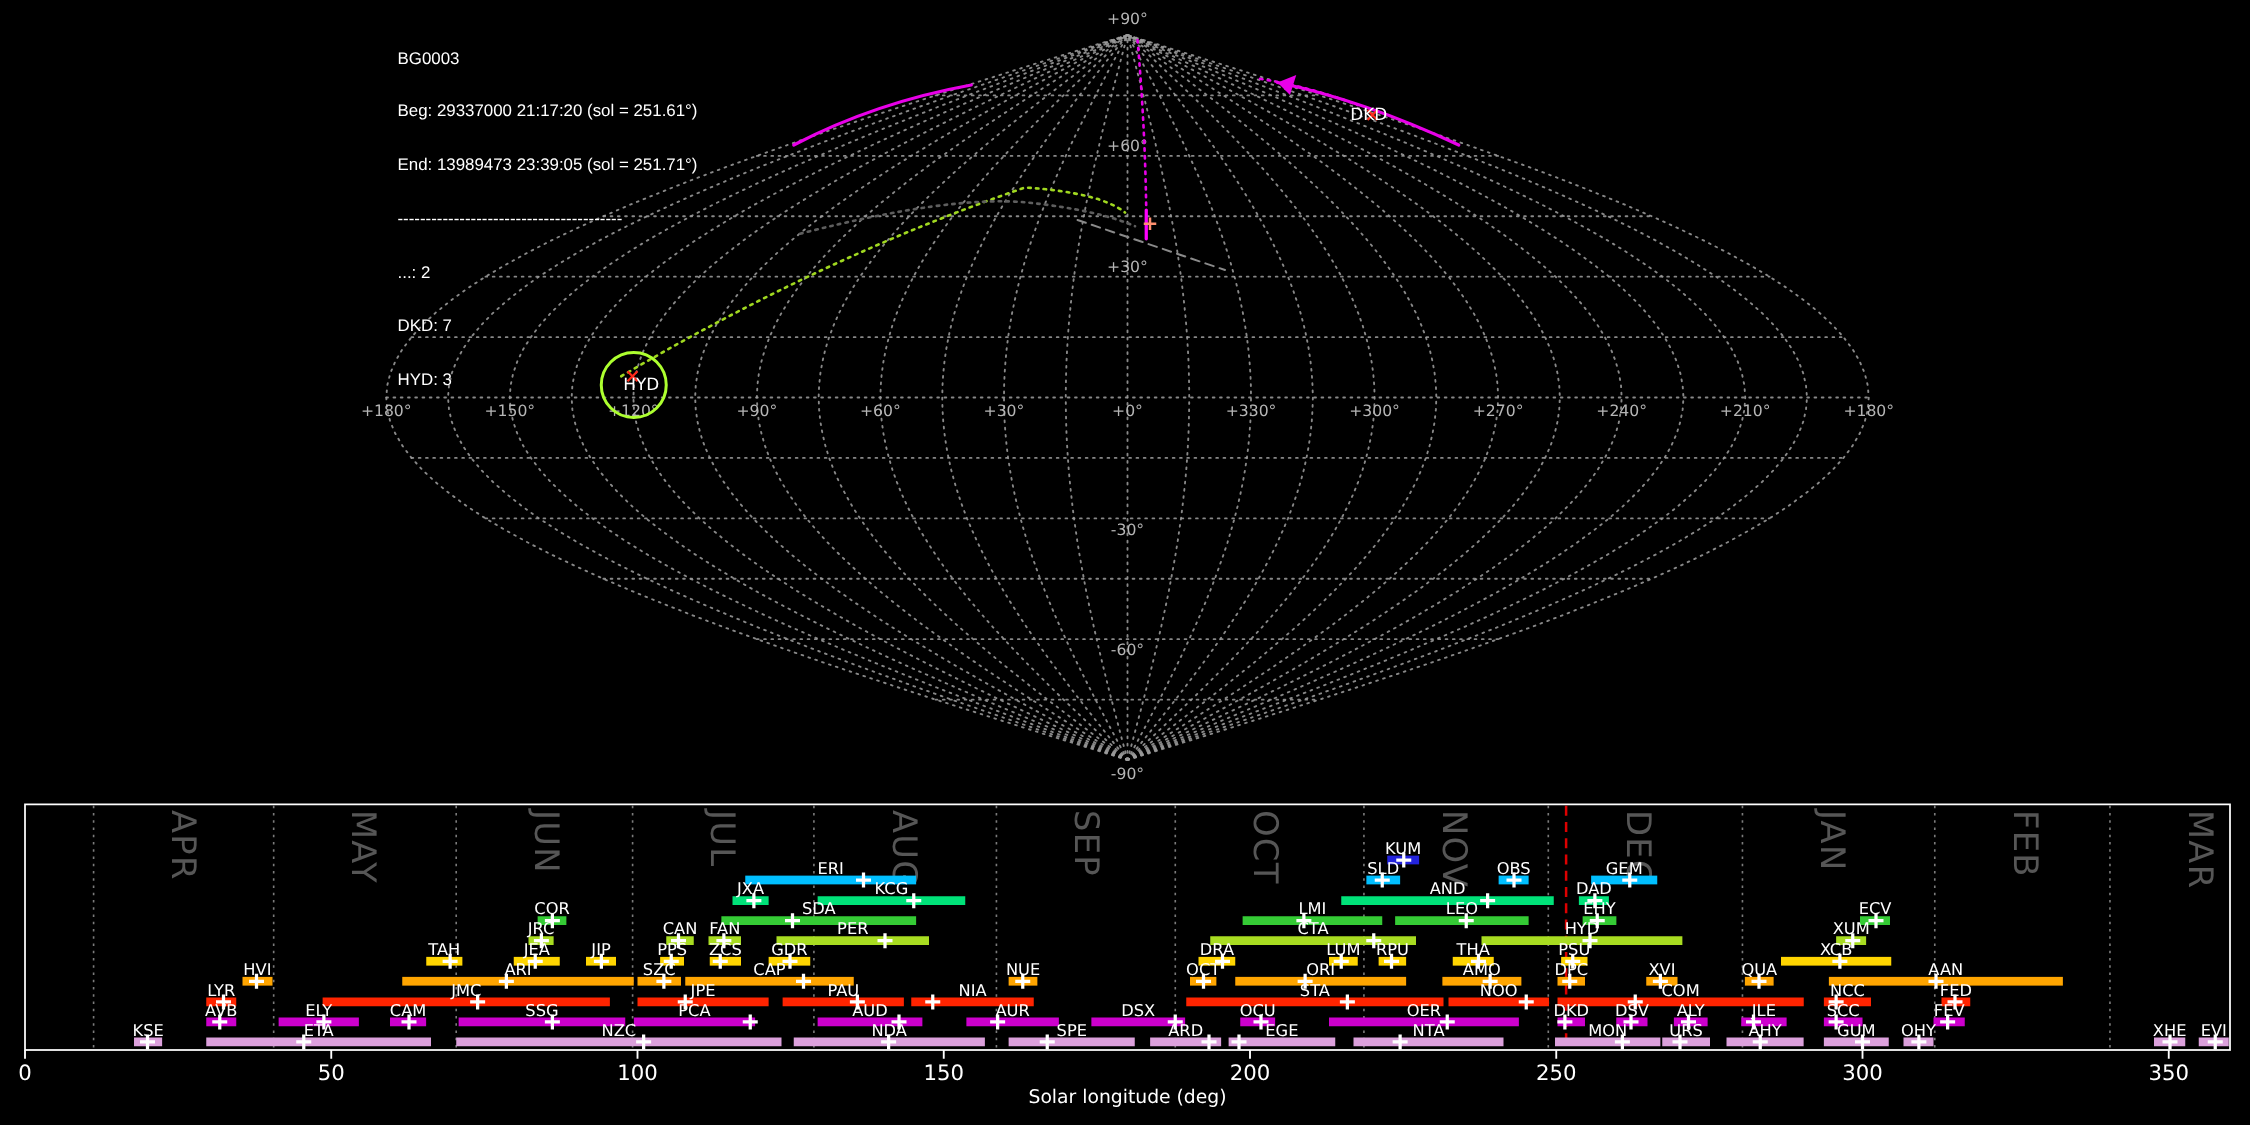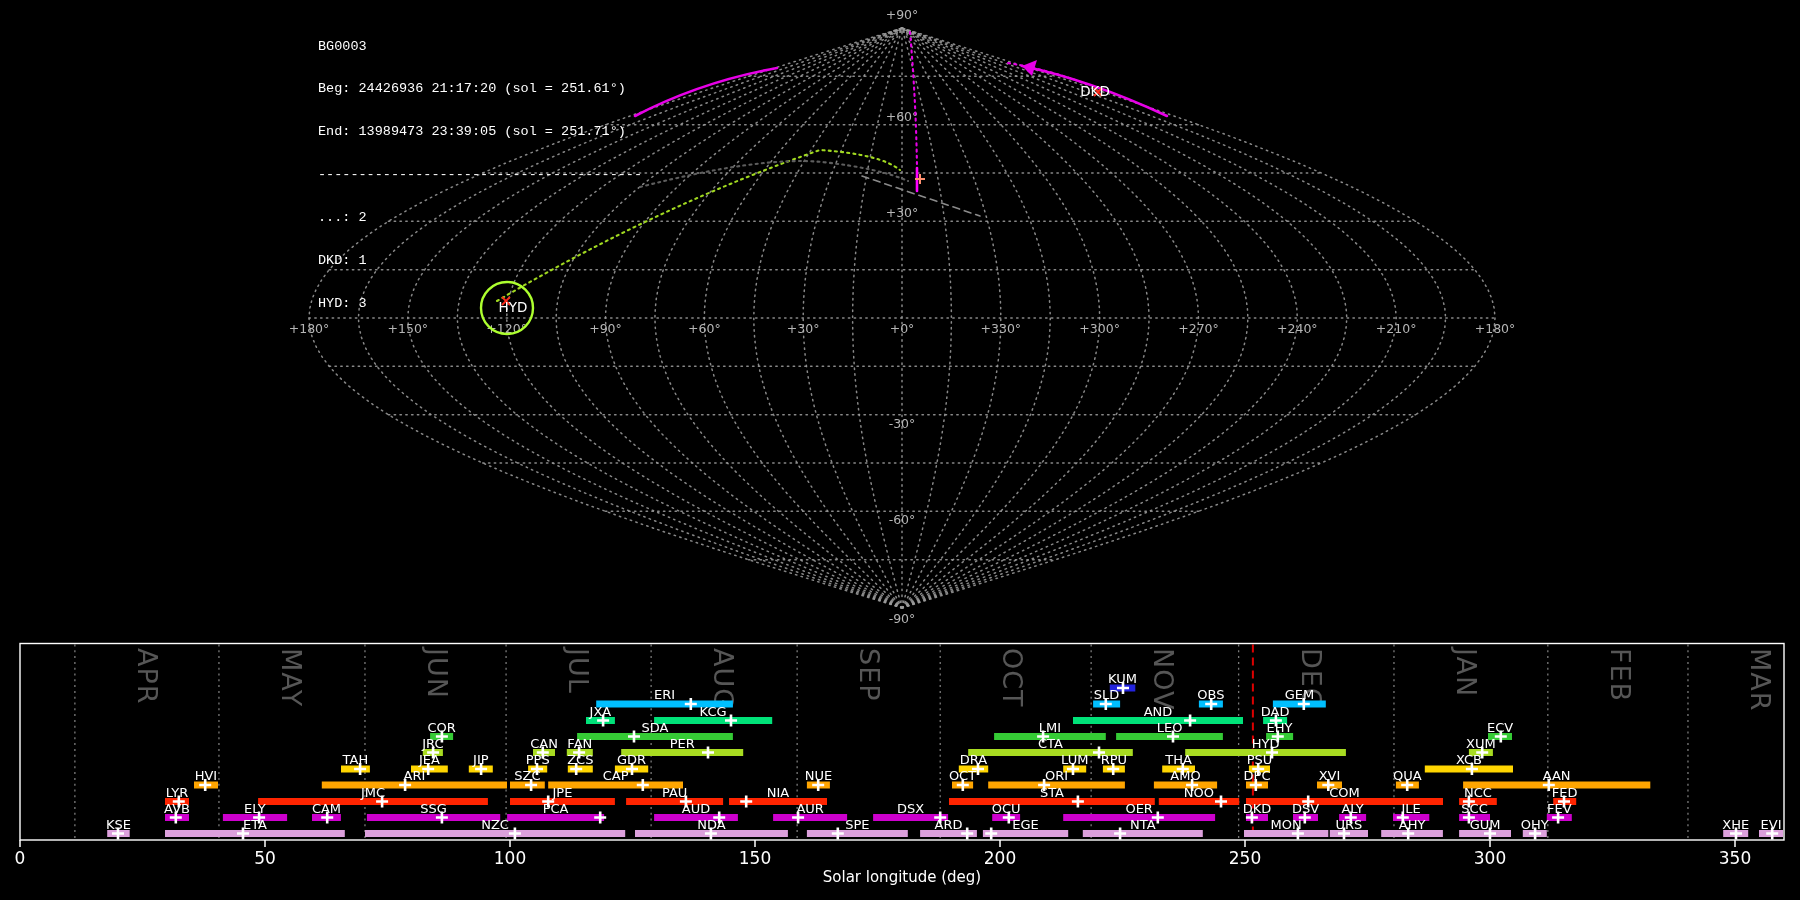--- a/index.html
+++ b/index.html
@@ -1,21 +1,21 @@
 <!DOCTYPE html>
 <html><head>
 <meta charset="utf-8">
 <style>
   html,body{margin:0;padding:0;background:#000;}
   #figure{position:relative;width:1800px;height:900px;background:#000;overflow:hidden;
           font-family:"DejaVu Sans",sans-serif;}
   #plot-svg{position:absolute;left:0;top:0;}
   svg text{font-family:"DejaVu Sans",sans-serif;}
   #info-block{position:absolute;left:318px;top:11px;color:#fff;
-              font-family:Liberation Mono, monospace;font-size:13.5px;line-height:14.3px;
+              font-family:Liberation Sans, sans-serif;font-size:13.5px;line-height:14.3px;
               white-space:pre;}
   .grid-line{fill:none;stroke:#9b9b9b;stroke-width:1.5;stroke-dasharray:1.4 4.4;
              stroke-linecap:round;opacity:.88;}
   .map-label{fill:#b5b5b5;font-size:12.5px;}
   .shower-label{fill:#ffffff;font-size:13px;text-anchor:middle;}
   .tick-label{fill:#ffffff;font-size:17px;text-anchor:middle;}
   .month-label{fill:#565656;font-size:27px;letter-spacing:1px;}
   .axis-title{fill:#ffffff;font-size:15px;text-anchor:middle;}
 </style>
 </head>
@@ -398,20 +398,20 @@
         <line x1="1490" y1="840" x2="1490" y2="847" stroke="#ffffff" stroke-width="1.5"></line>
         <text x="1490" y="864" class="tick-label" text-anchor="middle">300</text>
         <line x1="1735.0000000000002" y1="840" x2="1735.0000000000002" y2="847" stroke="#ffffff" stroke-width="1.5"></line>
         <text x="1735.0000000000002" y="864" class="tick-label" text-anchor="middle">350</text>
       </g>
     <text class="axis-title" x="902" y="882">Solar longitude (deg)</text>
   </svg>
 
   <div id="info-block">
     <div>BG0003</div>
-    <div>Beg: 24426936 21:17:20 (sol = 251.61°)</div>
+    <div>Beg: 29337000 21:17:20 (sol = 251.61°)</div>
     <div>End: 13989473 23:39:05 (sol = 251.71°)</div>
     <div>----------------------------------------</div>
     <div>...: 2</div>
-    <div>DKD: 1</div>
+    <div>DKD: 7</div>
     <div>HYD: 3</div>
   </div>
 </div>
 
 </body></html>

